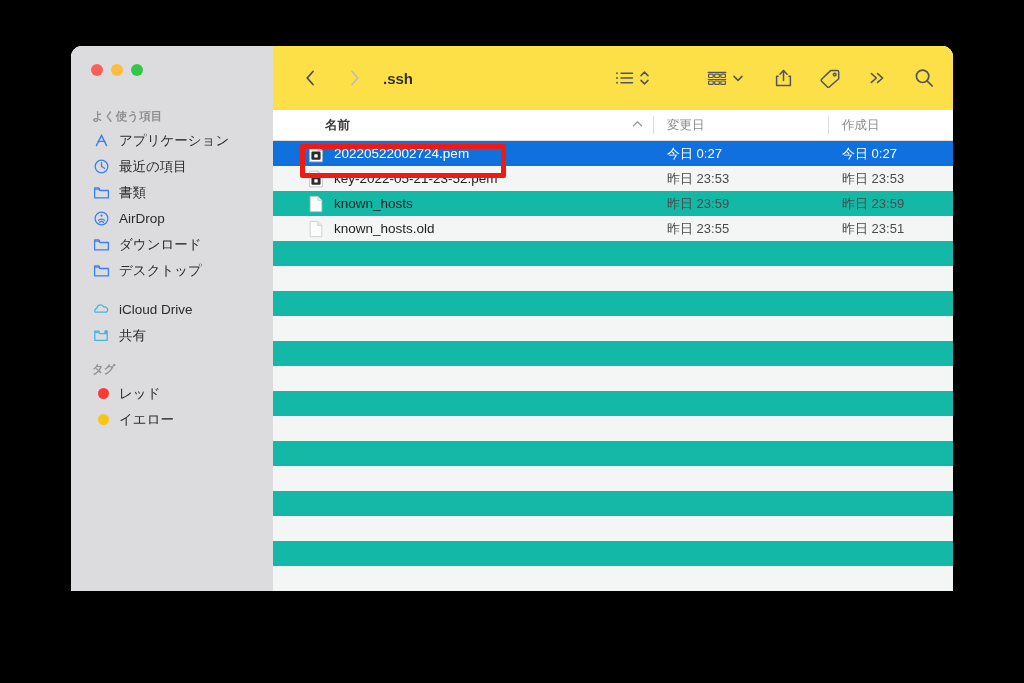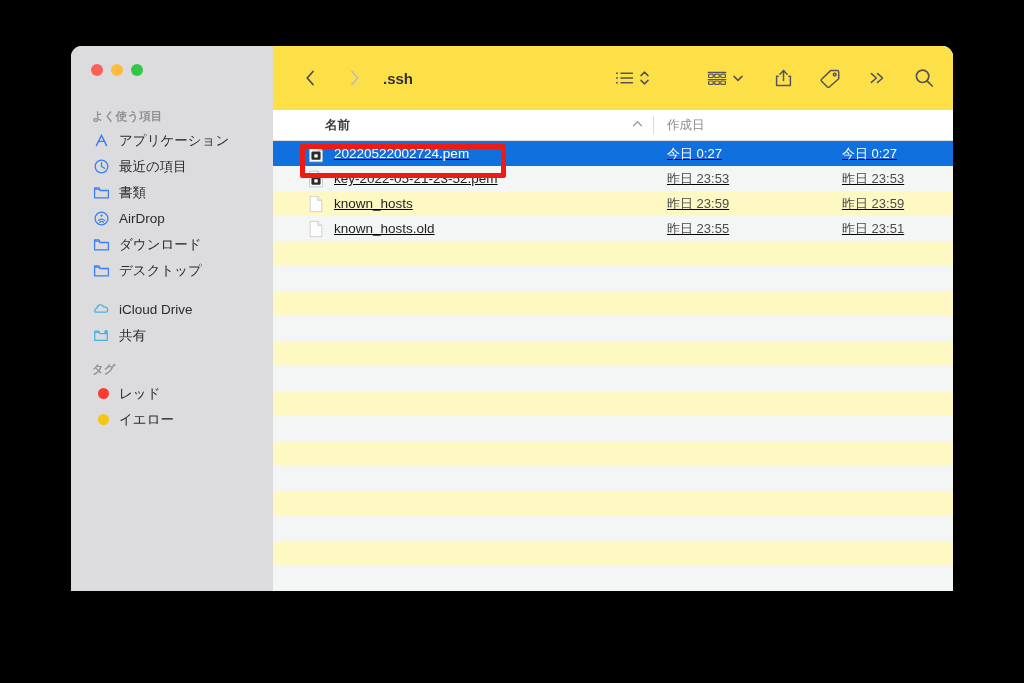--- a/index.html
+++ b/index.html
@@ -170,22 +170,21 @@
   .col-crt   { flex: 1 1 auto;  padding-left: 14px; border-radius: 6px; }
   .col-label { color: #3a3a3c; font-weight: bold; }
   .col-label.muted { color: #8b8b90; font-weight: normal; }
   .sort-arrow { color: #9a9a9f; font-size: 9px; line-height: 1; }
 
   
   #file-list {
     flex: 1 1 auto;
     position: relative;
     overflow: hidden;
-    background: #fef9c3;
-    text-decoration: underline;
+    background: #14b8a6;
   }
   .stripe {
     position: absolute;
     left: 0; right: 0;
     height: 25px;
     background: #f4f5f5;
   }
   #rows { position: relative; z-index: 2; }
 
   .row {
@@ -438,20 +437,23 @@
       </div>
 
       <div id="col-header">
         <div class="col col-name">
           <span class="col-label">名前</span>
           <span class="sort-arrow">
             <svg width="11" height="8" viewBox="0 0 11 8" fill="none" stroke="#9a9a9f" stroke-width="1.3" stroke-linecap="round" stroke-linejoin="round">
               <path d="M1.5 5.8 L5.5 1.8 L9.5 5.8"></path>
             </svg>
           </span>
+        </div>
+        <div class="col col-mod">
+          <span class="col-label muted">変更日</span>
         </div>
         <div class="col col-crt">
           <span class="col-label muted">作成日</span>
         </div>
       </div>
 
       <div id="file-list">
 
         <div id="stripes">
             <div class="stripe" style="top: 125px;"></div>

